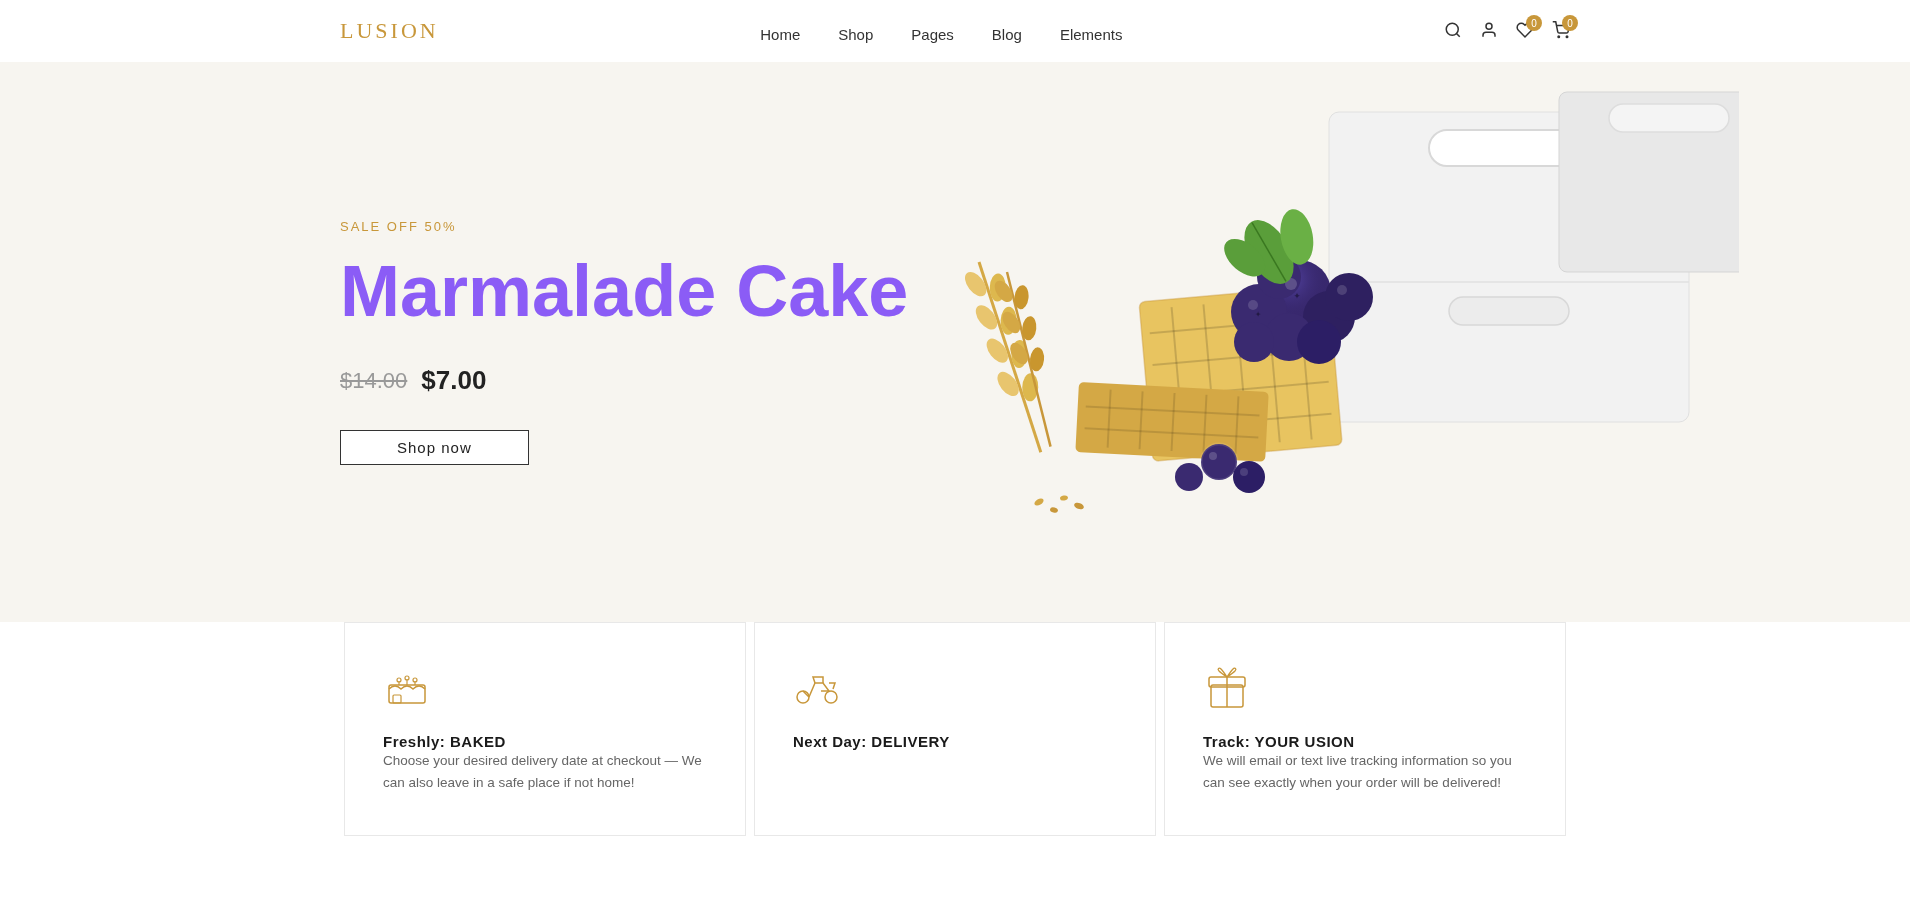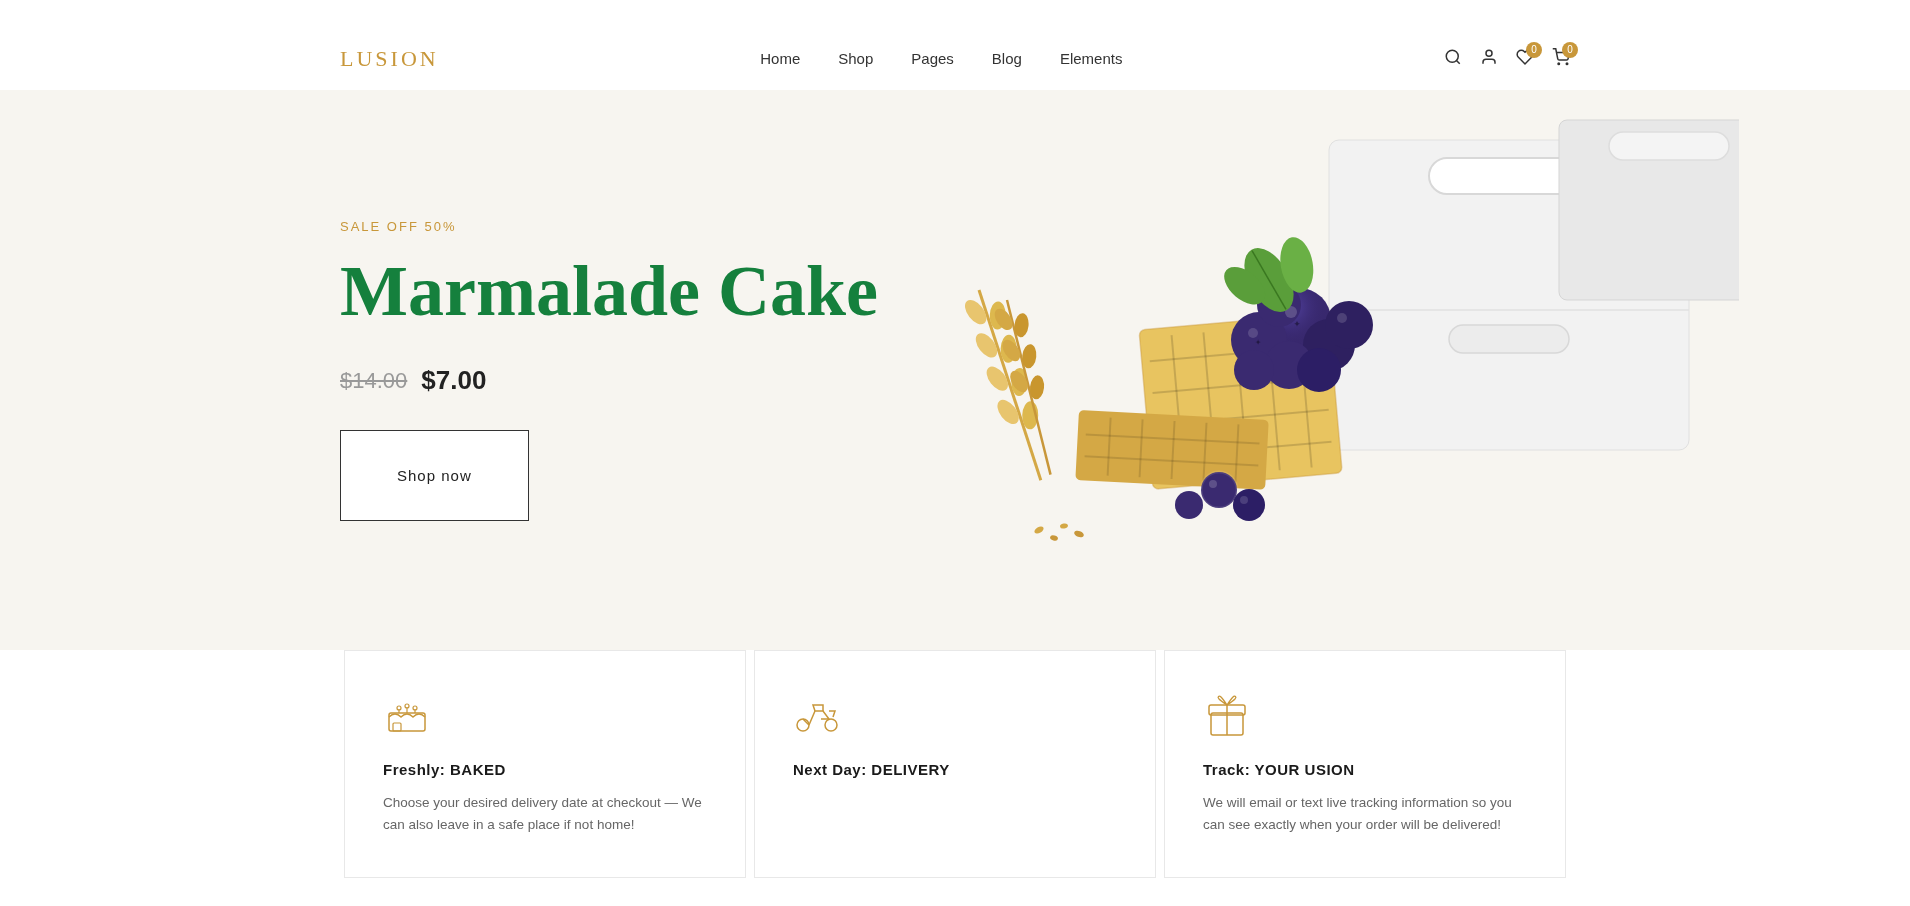--- a/index.html
+++ b/index.html
@@ -1,27 +1,26 @@
 <!DOCTYPE html>
 <html><head>
   <meta charset="utf-8">
   <style>
     * { margin: 0; padding: 0; box-sizing: border-box; }
     body { font-family: 'Georgia', serif; background: #fff; color: #222; width: 1910px; min-height: 906px; overflow-x: hidden; }
 
     
     .navbar {
       display: flex;
-      align-items: center;
+      align-items: flex-end;
       justify-content: space-between;
       padding: 18px 340px;
       background: #fff;
       position: relative;
       z-index: 10;
-      margin-top: 28px;
     }
     .logo {
       font-family: 'Georgia', serif;
       font-size: 22px;
       letter-spacing: 3px;
       color: #222;
       text-transform: uppercase;
       font-weight: 400;
     }
     .logo span { color: #c8973a; }
@@ -85,24 +84,24 @@
       font-family: 'Arial', sans-serif;
       font-size: 13px;
       font-weight: 400;
       letter-spacing: 2px;
       color: #c8973a;
       margin-bottom: 18px;
     }
     .hero-title {
       font-size: 72px;
       font-weight: 700;
-      color: #15803d;
+      color: #8b5cf6;
       line-height: 1.1;
       margin-bottom: 34px;
-      font-family: Liberation Serif, serif;
+      font-family: Liberation Sans, sans-serif;
     }
     .price-wrap {
       display: flex;
       align-items: center;
       gap: 14px;
       margin-bottom: 34px;
     }
     .old-price {
       font-size: 22px;
       color: #999;
@@ -110,21 +109,21 @@
       font-family: 'Arial', sans-serif;
     }
     .new-price {
       font-size: 26px;
       color: #222;
       font-weight: 600;
       font-family: Liberation Sans, sans-serif;
     }
     .shop-btn {
       display: inline-block;
-      padding: 36px 56px;
+      padding: 8px 56px;
       border: 1.5px solid #333;
       background: #fff;
       color: #222;
       font-size: 15px;
       font-family: 'Arial', sans-serif;
       letter-spacing: 1px;
       cursor: pointer;
       text-decoration: none;
       transition: background 0.2s, color 0.2s;
     }
@@ -159,21 +158,20 @@
       width: 50px;
       height: 50px;
       margin-bottom: 20px;
       color: #c8973a;
     }
     .feature-title {
       font-family: 'Arial', sans-serif;
       font-size: 15px;
       font-weight: 700;
       color: #1a1a1a;
-      margin-bottom: 14px;
       letter-spacing: 0.5px;
     }
     .feature-desc {
       font-family: 'Arial', sans-serif;
       font-size: 13.5px;
       color: #666;
       line-height: 1.65;
     }
 
     

